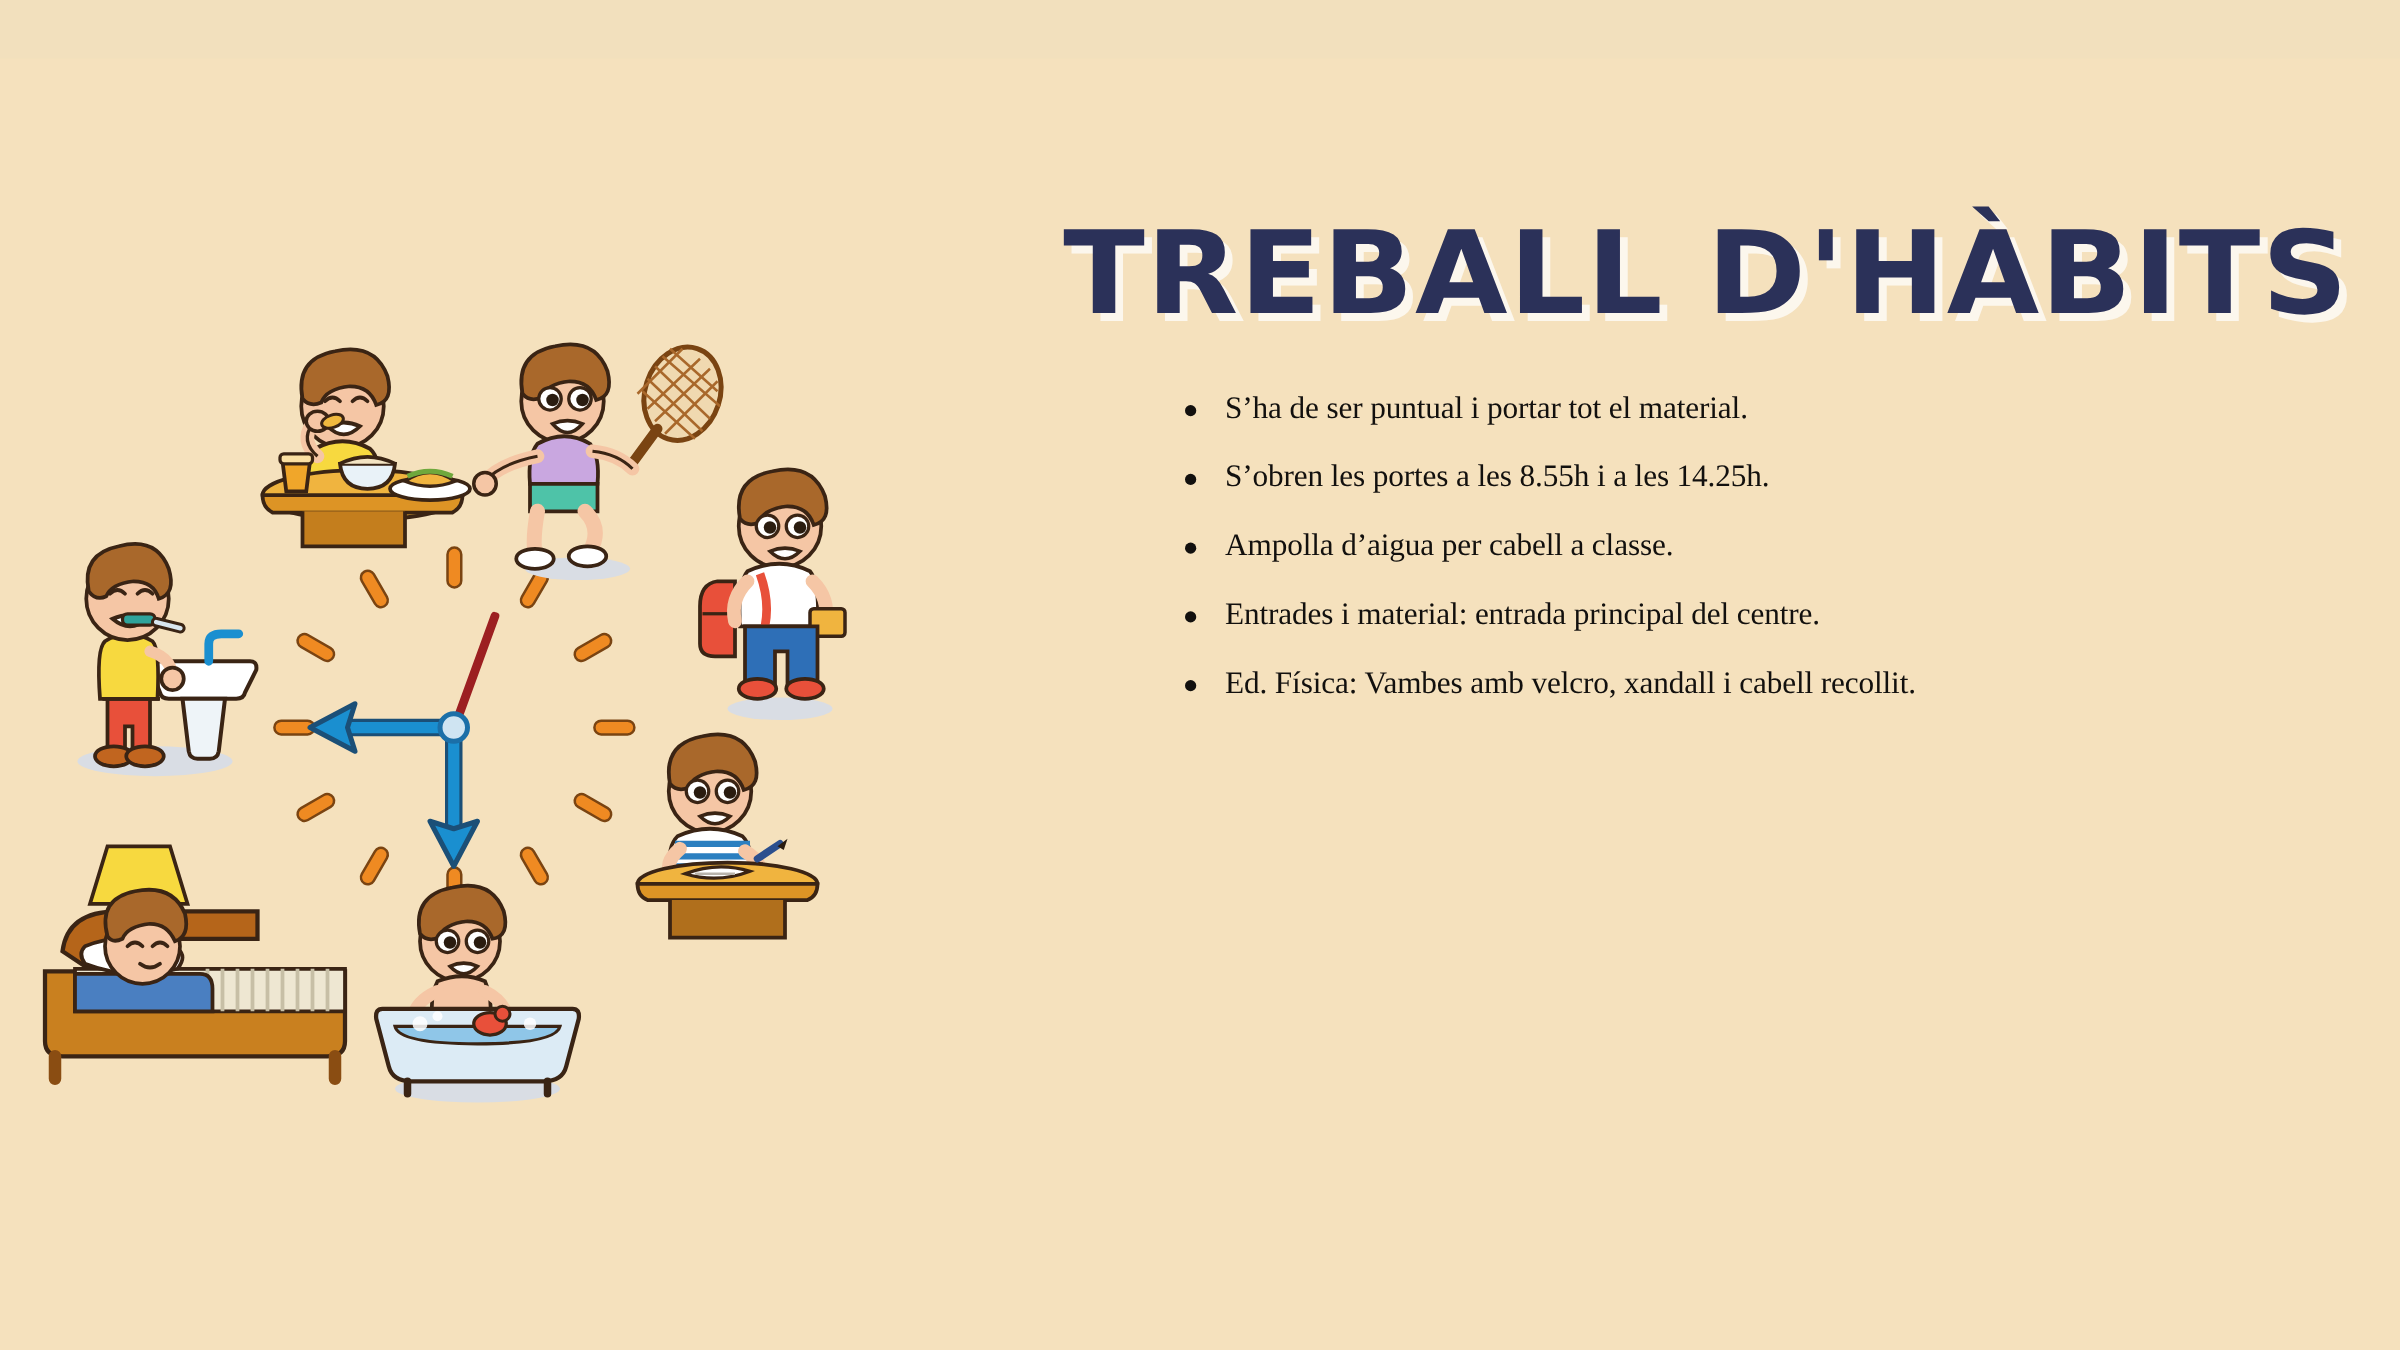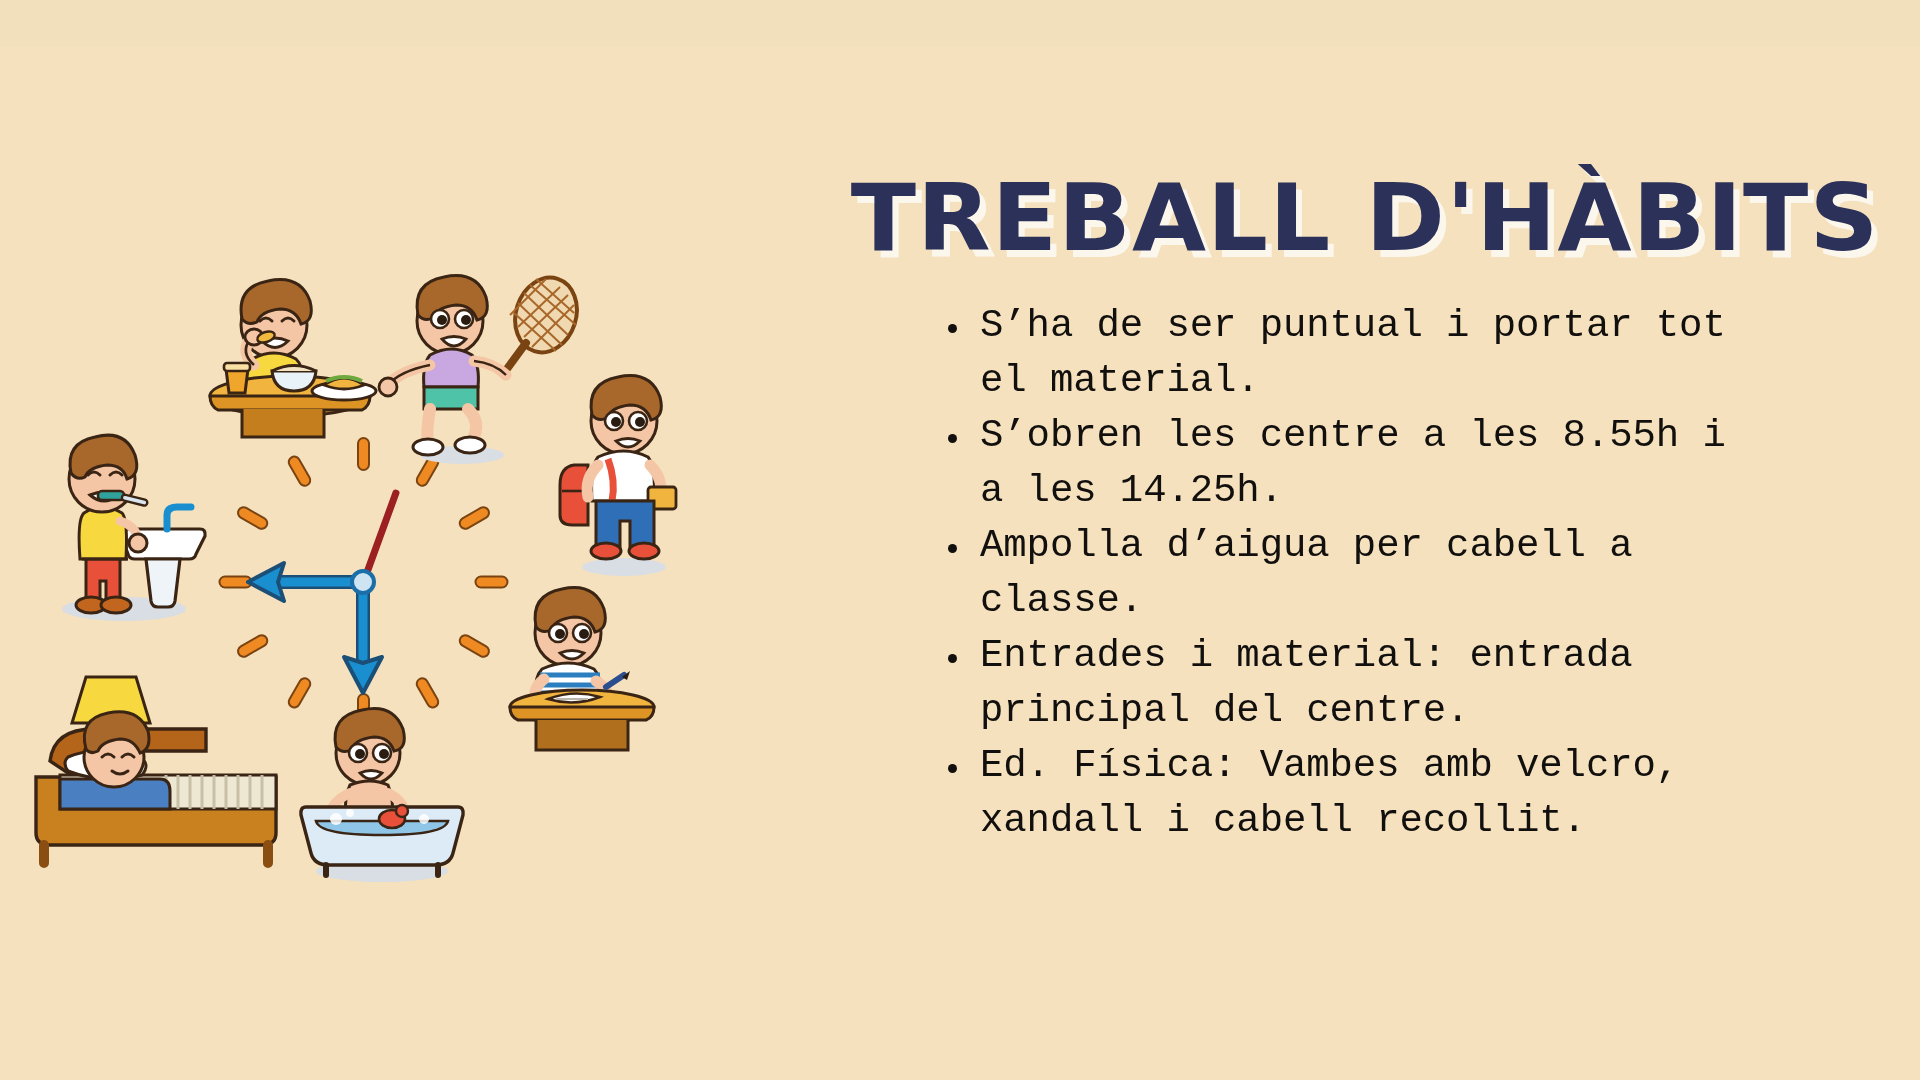--- a/index.html
+++ b/index.html
@@ -51,24 +51,24 @@
     top: 252px;
     width: 830px;
     margin: 0;
     padding: 0;
     list-style: none;
   }
   .bullet-item {
     position: relative;
     padding-left: 40px;
     margin: 0 0 0 0;
-    font-size: 39px;
+    font-size: 25px;
     line-height: 55px;
     color: #12100e;
-    font-family: Liberation Mono, monospace;
+    font-family: Liberation Serif, serif;
     letter-spacing: -0.1px;
   }
   .bullet-item::before {
     content: "";
     position: absolute;
     left: 8px;
     top: 25px;
     width: 9px;
     height: 9px;
     border-radius: 50%;
@@ -406,21 +406,21 @@
     </div>
 
   </div>
 
   <div class="right-col">
 
     <h1 class="poster-title">TREBALL D'HÀBITS</h1>
 
     <ul class="bullet-list">
       <li class="bullet-item">S’ha de ser puntual i portar tot el material.</li>
-      <li class="bullet-item">S’obren les centre a les 8.55h i a les 14.25h.</li>
+      <li class="bullet-item">S’obren les portes a les 8.55h i a les 14.25h.</li>
       <li class="bullet-item">Ampolla d’aigua per cabell a classe.</li>
       <li class="bullet-item">Entrades i material: entrada principal del centre.</li>
       <li class="bullet-item">Ed. Física: Vambes amb velcro, xandall i cabell recollit.</li>
     </ul>
 
   </div>
 
 </div>
 
 </body></html>

